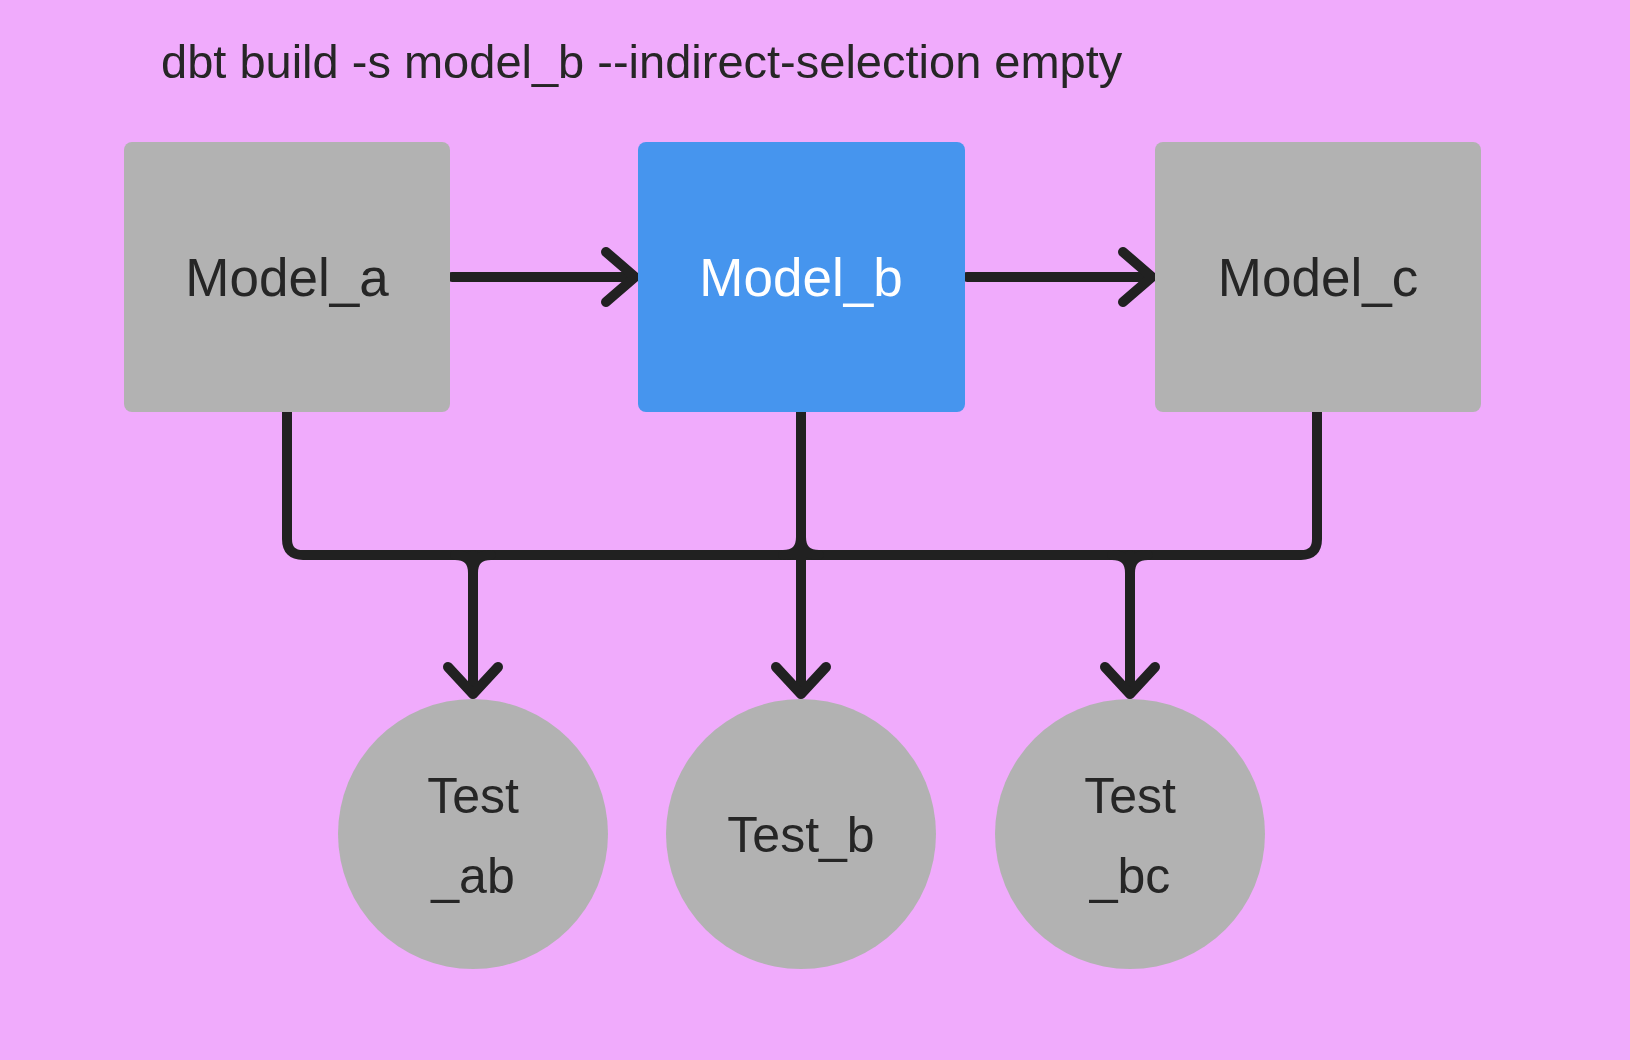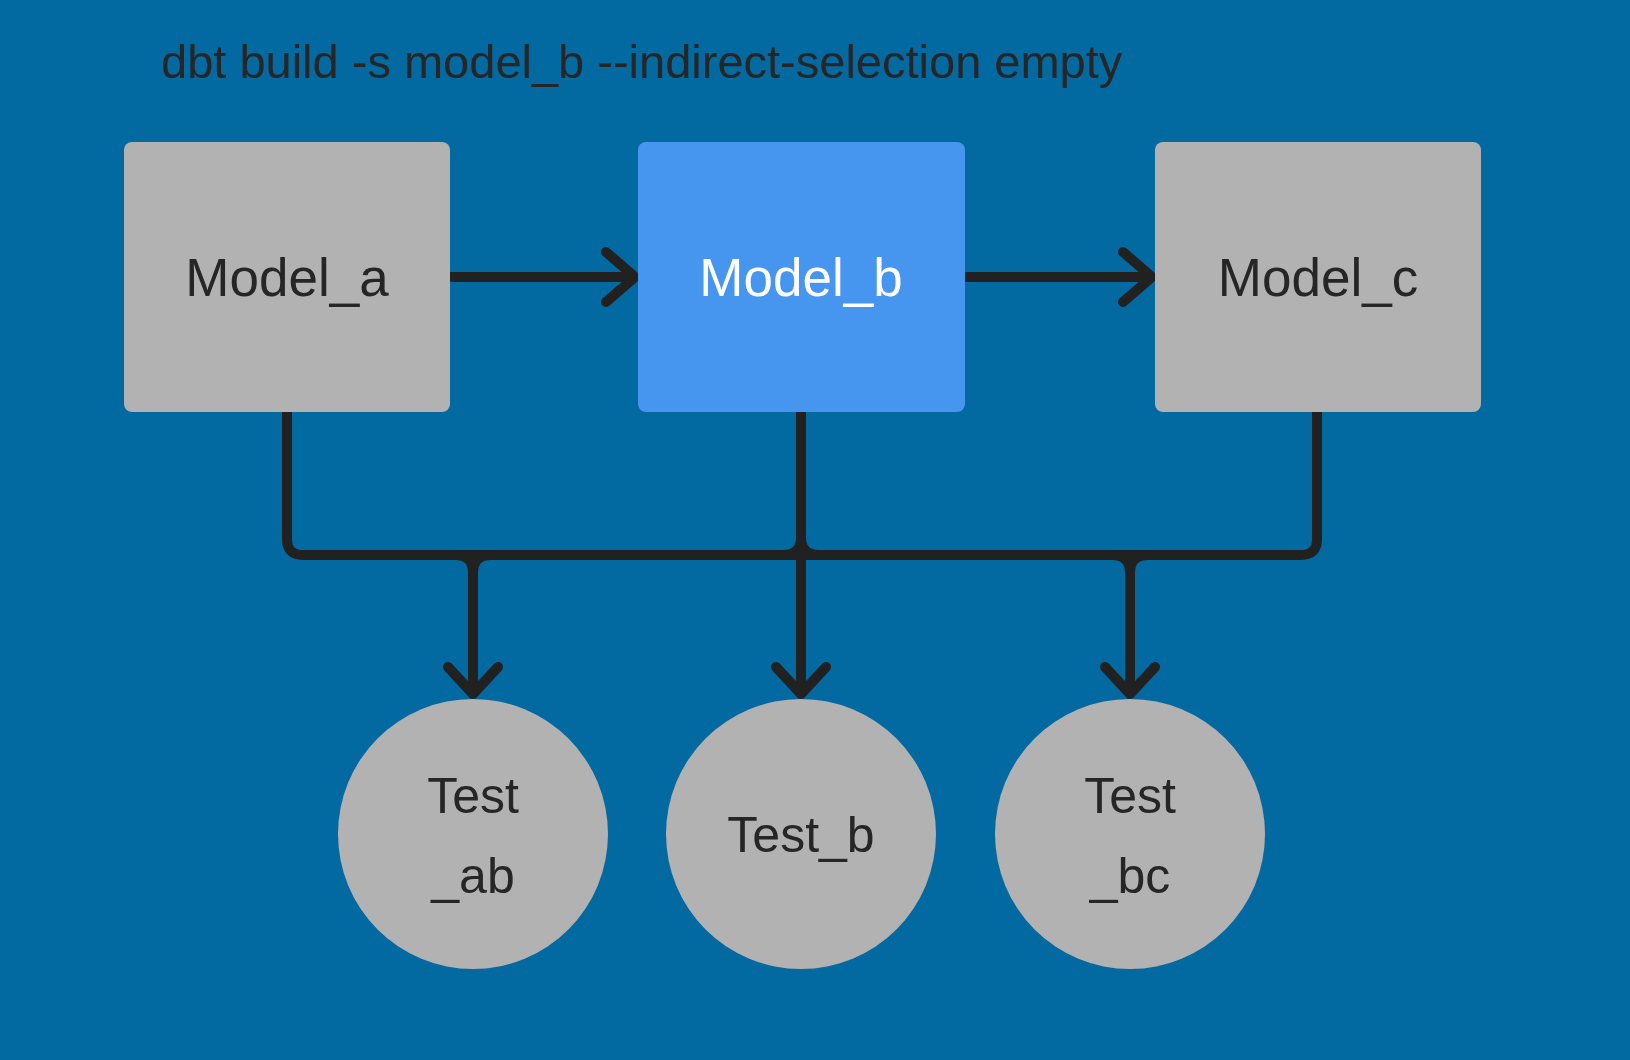--- a/index.html
+++ b/index.html
@@ -4,21 +4,21 @@
 <style>
   html, body {
     margin: 0;
     padding: 0;
     background: #ffffff;
   }
   .page {
     position: relative;
     width: 1630px;
     height: 1060px;
-    background: #0369a1;
+    background: #f0abfc;
     overflow: hidden;
     font-family: "Liberation Sans", "DejaVu Sans", sans-serif;
     text-align: right;
   }
   svg { display: block; }
   .edges {
     fill: none;
     stroke-width: 10;
     stroke-linecap: round;
     stroke-linejoin: round;

